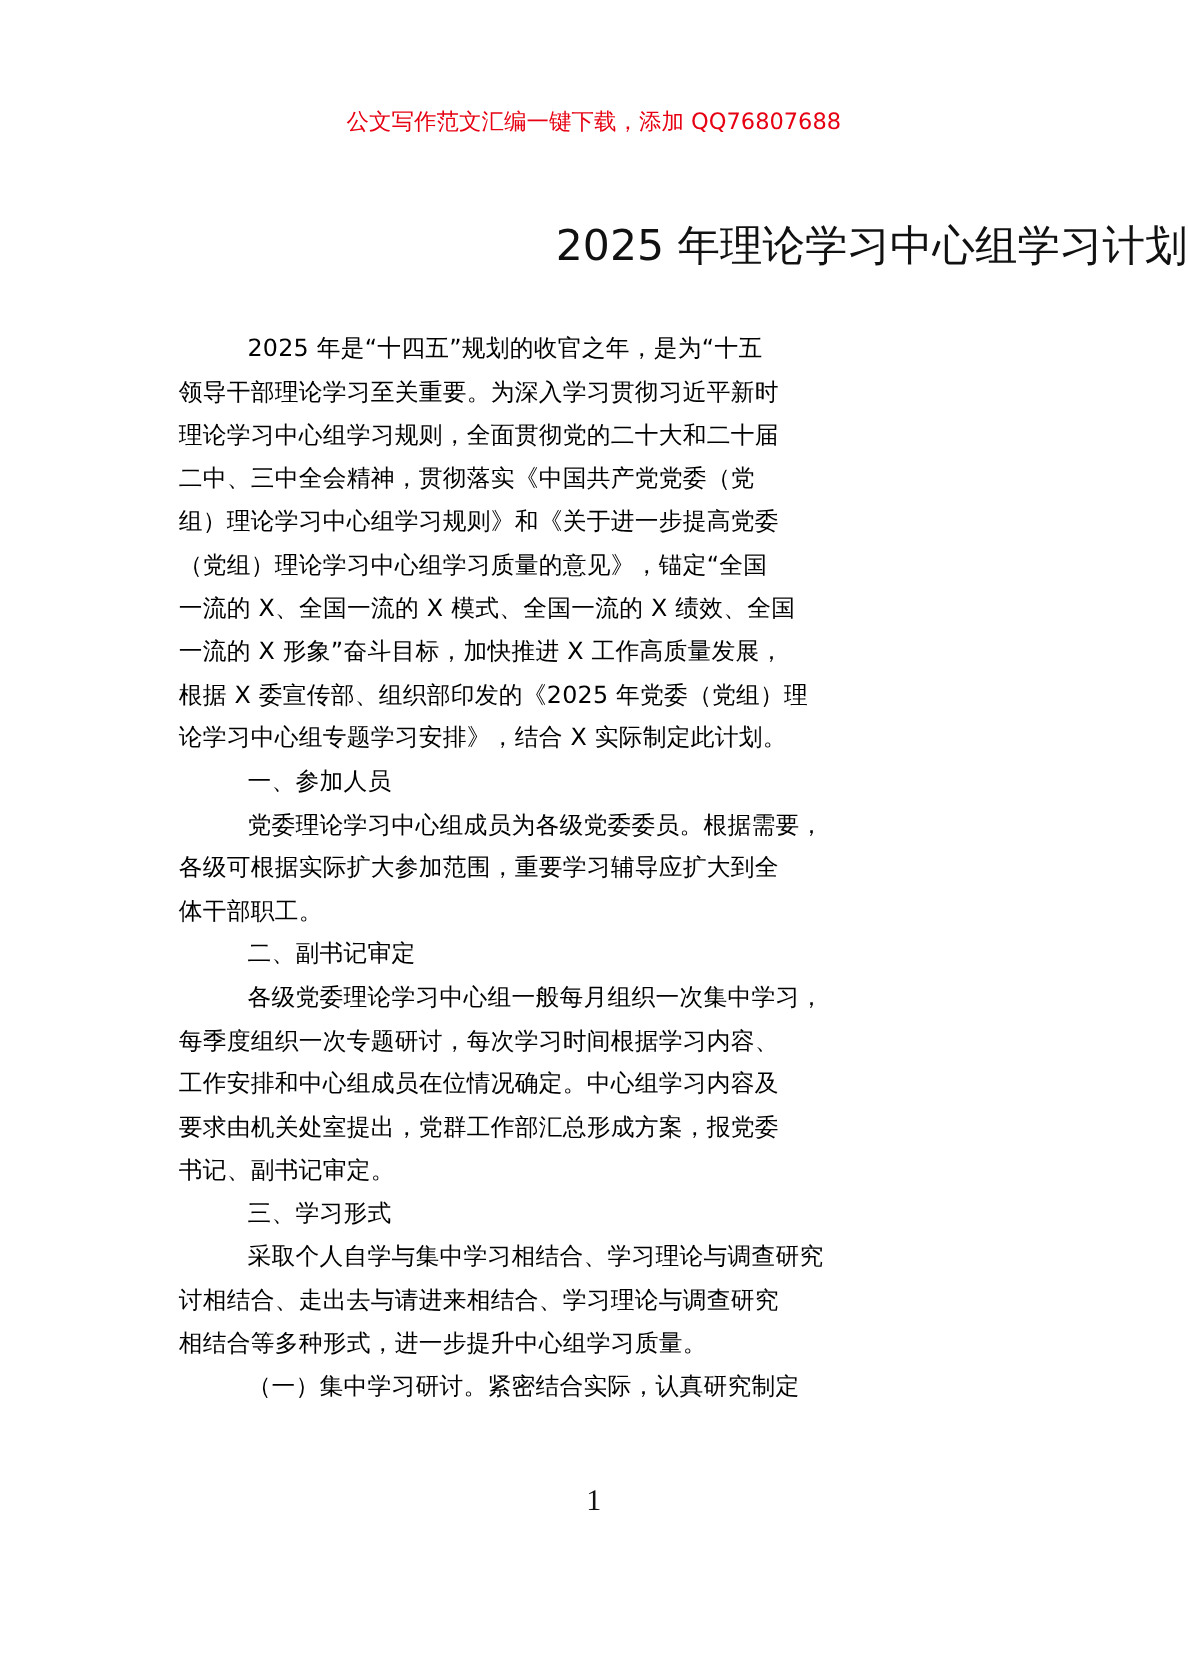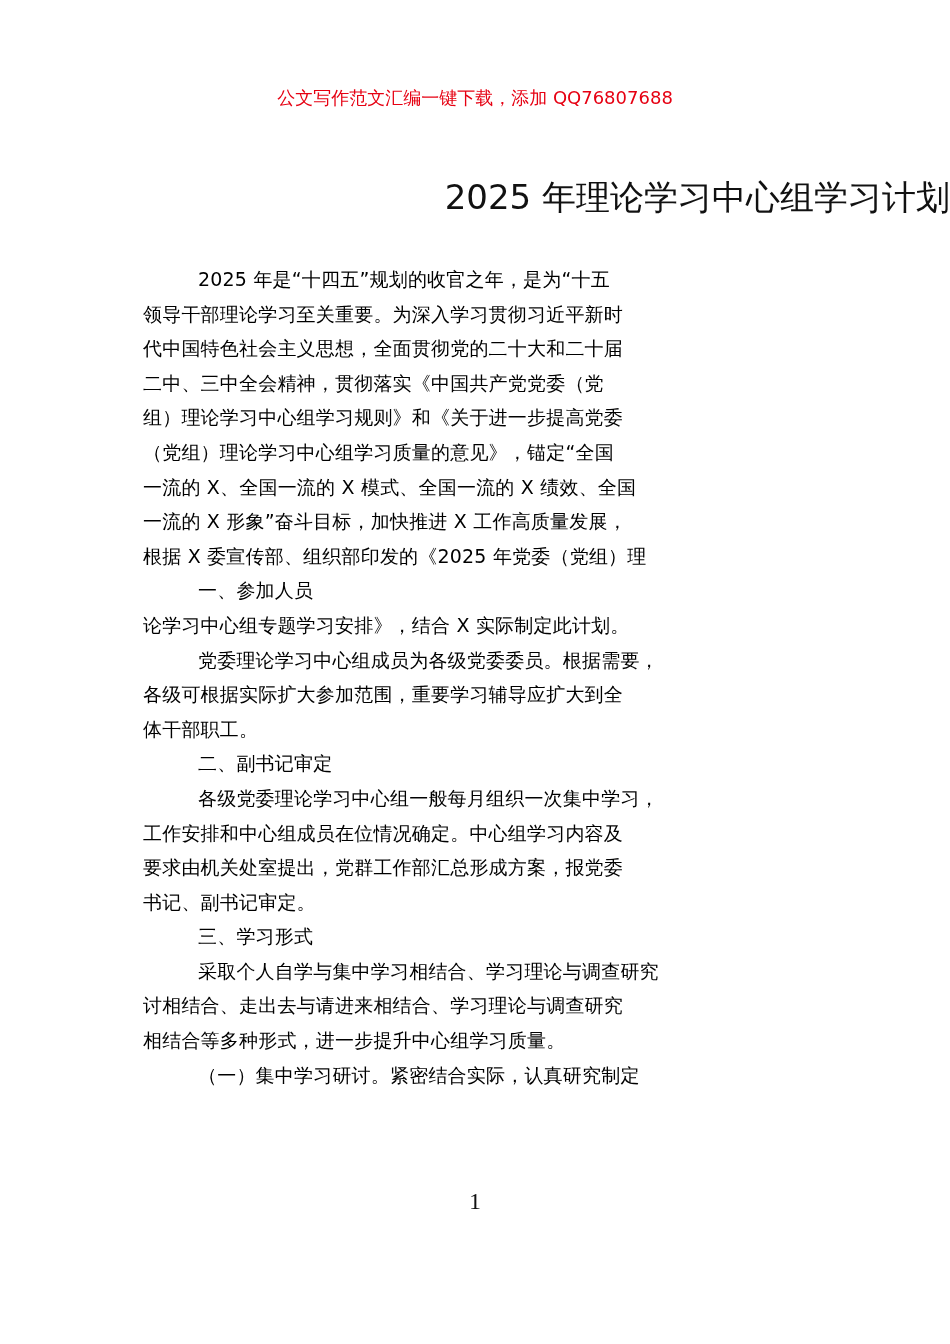--- a/index.html
+++ b/index.html
@@ -20,34 +20,35 @@
 </head>
 <body>
 
 <div class="page">
   <div class="banner">公文写作范文汇编一键下载，添加 QQ76807688</div>
   <div class="title">2025 年理论学习中心组学习计划</div>
 
   <div class="body" id="doc-body">
     <div class="line indent">2025 年是“十四五”规划的收官之年，是为“十五</div>
     <div class="line">领导干部理论学习至关重要。为深入学习贯彻习近平新时</div>
-    <div class="line">代中国特色社会主义思想，全面贯彻党的二十大和二十届</div>
+    <div class="line">理论学习中心组学习规则，全面贯彻党的二十大和二十届</div>
     <div class="line">二中、三中全会精神，贯彻落实《中国共产党党委（党</div>
     <div class="line">组）理论学习中心组学习规则》和《关于进一步提高党委</div>
     <div class="line">（党组）理论学习中心组学习质量的意见》，锚定“全国</div>
     <div class="line">一流的 X、全国一流的 X 模式、全国一流的 X 绩效、全国</div>
     <div class="line">一流的 X 形象”奋斗目标，加快推进 X 工作高质量发展，</div>
     <div class="line">根据 X 委宣传部、组织部印发的《2025 年党委（党组）理</div>
+    <div class="line">论学习中心组专题学习安排》，结合 X 实际制定此计划。</div>
     <div class="line indent">一、参加人员</div>
-    <div class="line">论学习中心组专题学习安排》，结合 X 实际制定此计划。</div>
     <div class="line indent">党委理论学习中心组成员为各级党委委员。根据需要，</div>
     <div class="line">各级可根据实际扩大参加范围，重要学习辅导应扩大到全</div>
     <div class="line">体干部职工。</div>
     <div class="line indent">二、副书记审定</div>
     <div class="line indent">各级党委理论学习中心组一般每月组织一次集中学习，</div>
+    <div class="line">每季度组织一次专题研讨，每次学习时间根据学习内容、</div>
     <div class="line">工作安排和中心组成员在位情况确定。中心组学习内容及</div>
     <div class="line">要求由机关处室提出，党群工作部汇总形成方案，报党委</div>
     <div class="line">书记、副书记审定。</div>
     <div class="line indent">三、学习形式</div>
     <div class="line indent">采取个人自学与集中学习相结合、学习理论与调查研究</div>
     <div class="line">讨相结合、走出去与请进来相结合、学习理论与调查研究</div>
     <div class="line">相结合等多种形式，进一步提升中心组学习质量。</div>
     <div class="line indent">（一）集中学习研讨。紧密结合实际，认真研究制定</div>
   </div>
 

